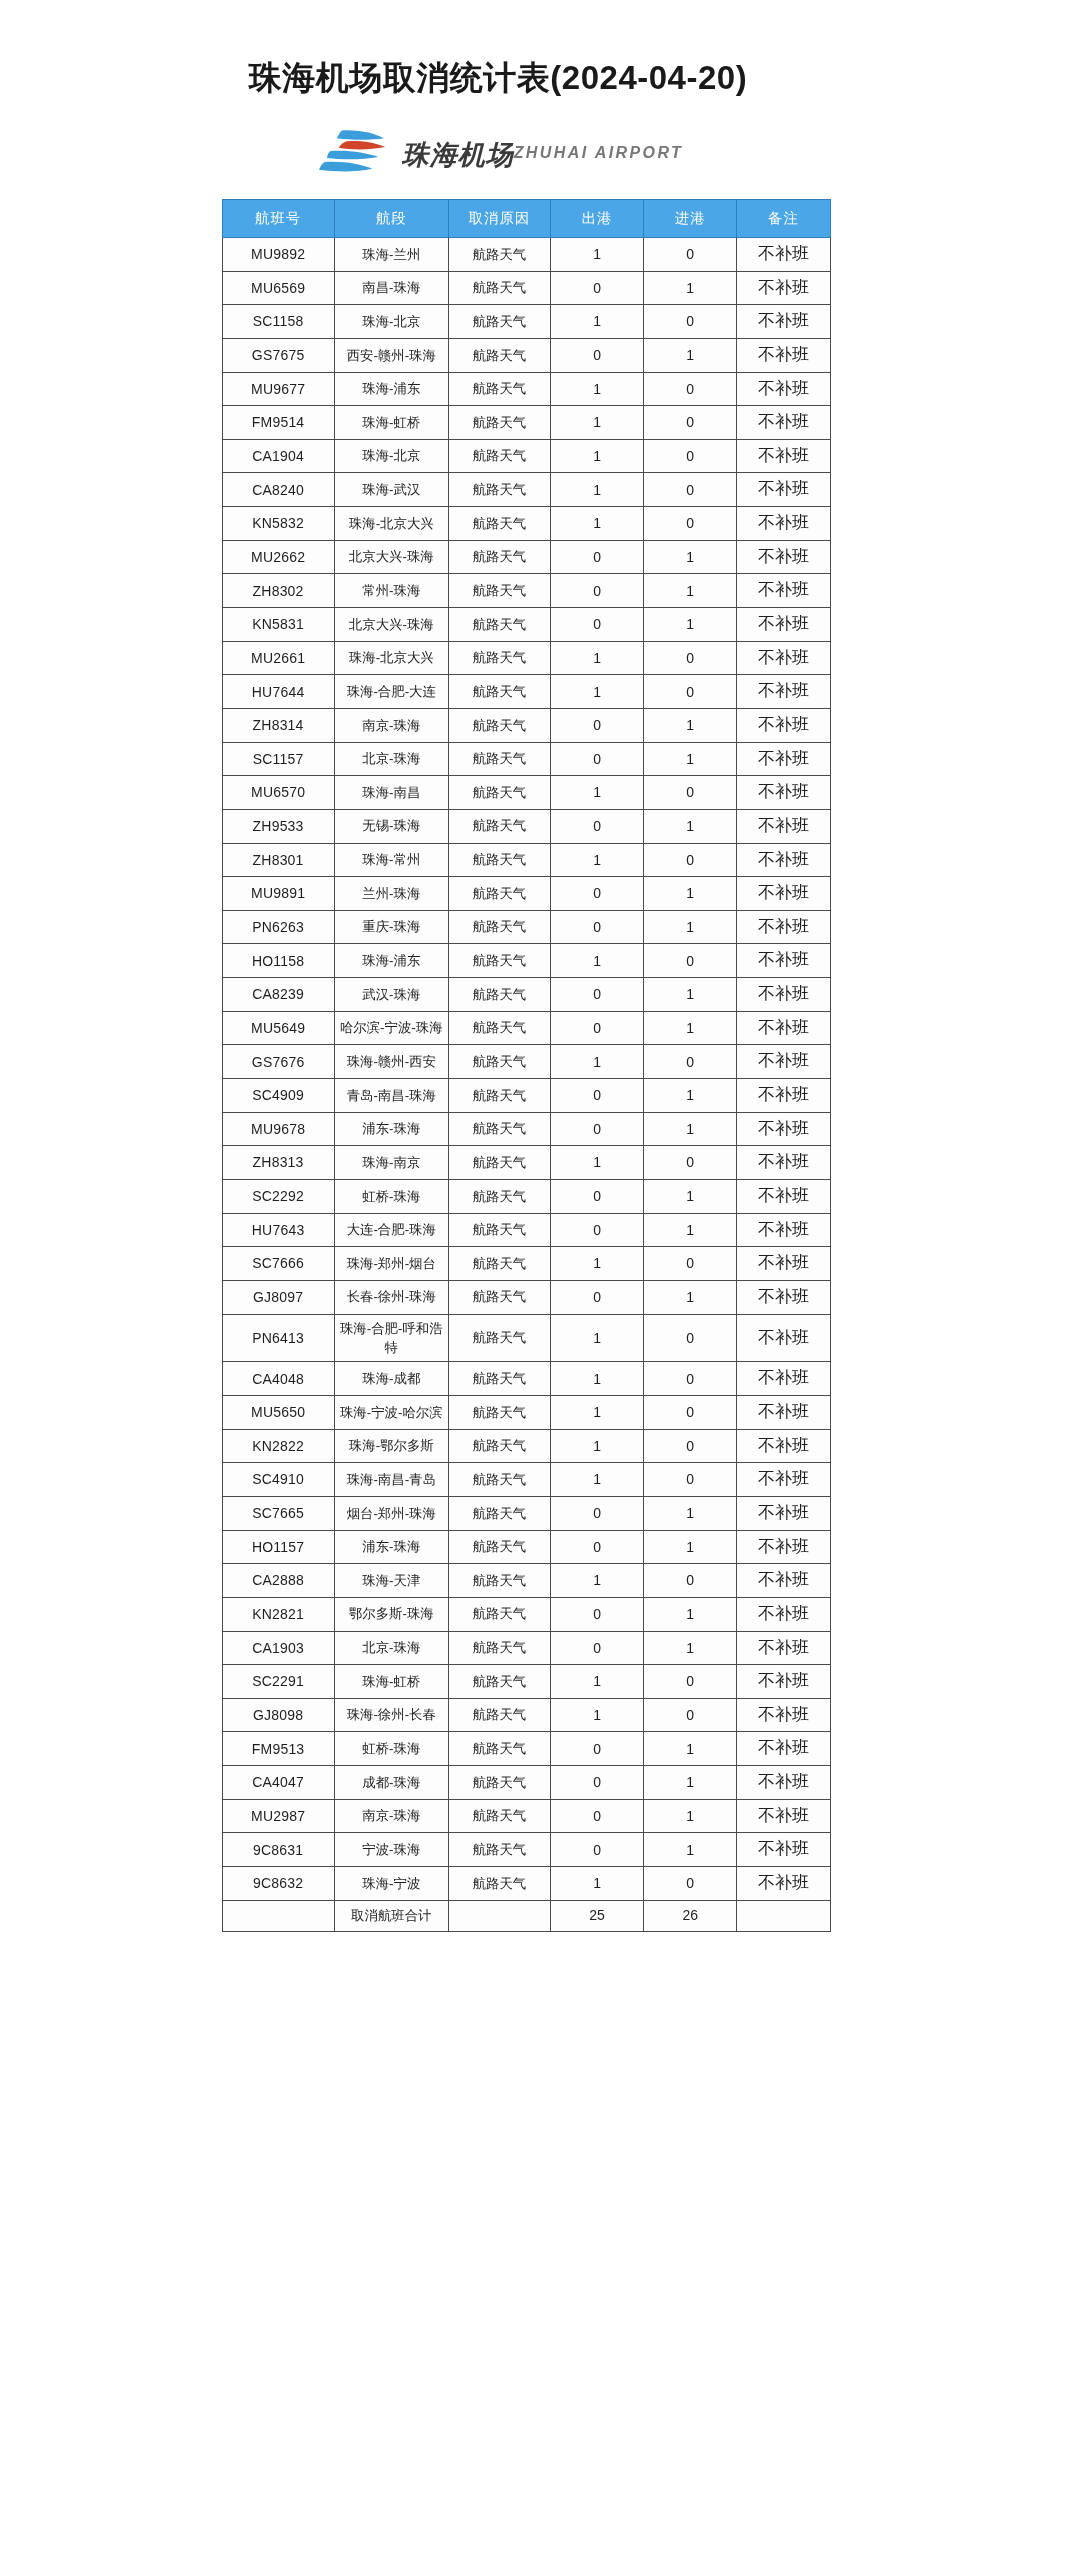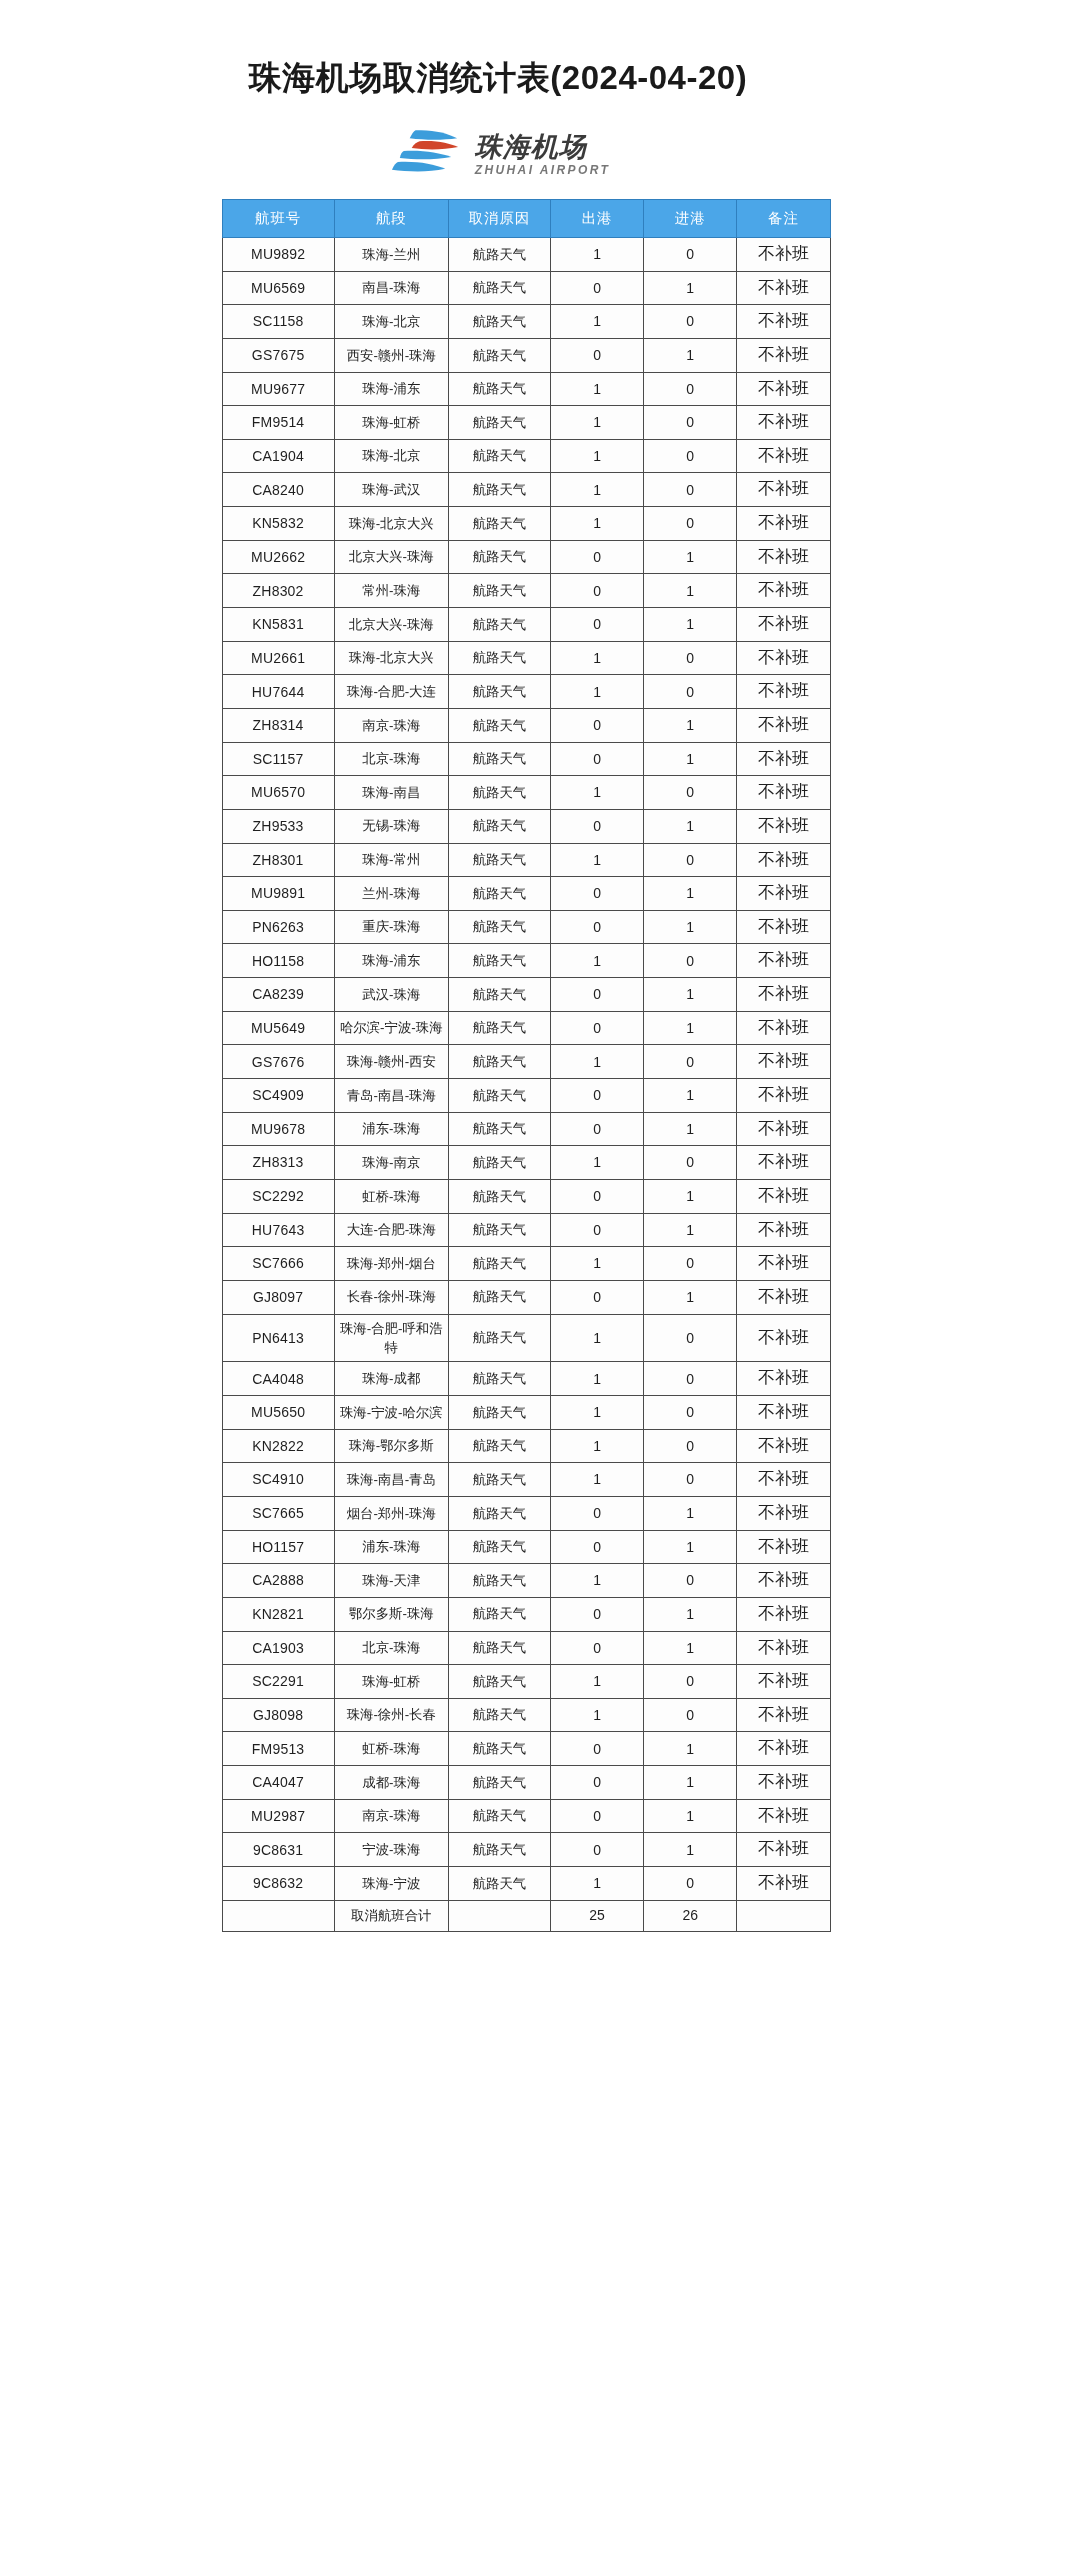--- a/index.html
+++ b/index.html
@@ -46,34 +46,34 @@
   }
   .logo-mark {
     width: 83px;
     height: 56px;
     display: block;
     flex: 0 0 auto;
   }
   .logo-text {
     margin-left: 6px;
     display: flex;
-    flex-direction: column;
+    flex-direction: row;
     justify-content: center;
     line-height: 1;
   }
   .logo-cn {
     font-size: 27px;
     font-weight: bold;
     font-style: italic;
     color: #3b3b3b;
     letter-spacing: 1px;
     font-family: "DejaVu Sans", sans-serif;
   }
   .logo-en {
-    font-size: 12px;
+    font-size: 16px;
     font-weight: bold;
     font-style: italic;
     color: #777;
     letter-spacing: 2.4px;
     margin-top: 4px;
     font-family: "Liberation Sans", sans-serif;
   }
 
   
   .table-wrap {

